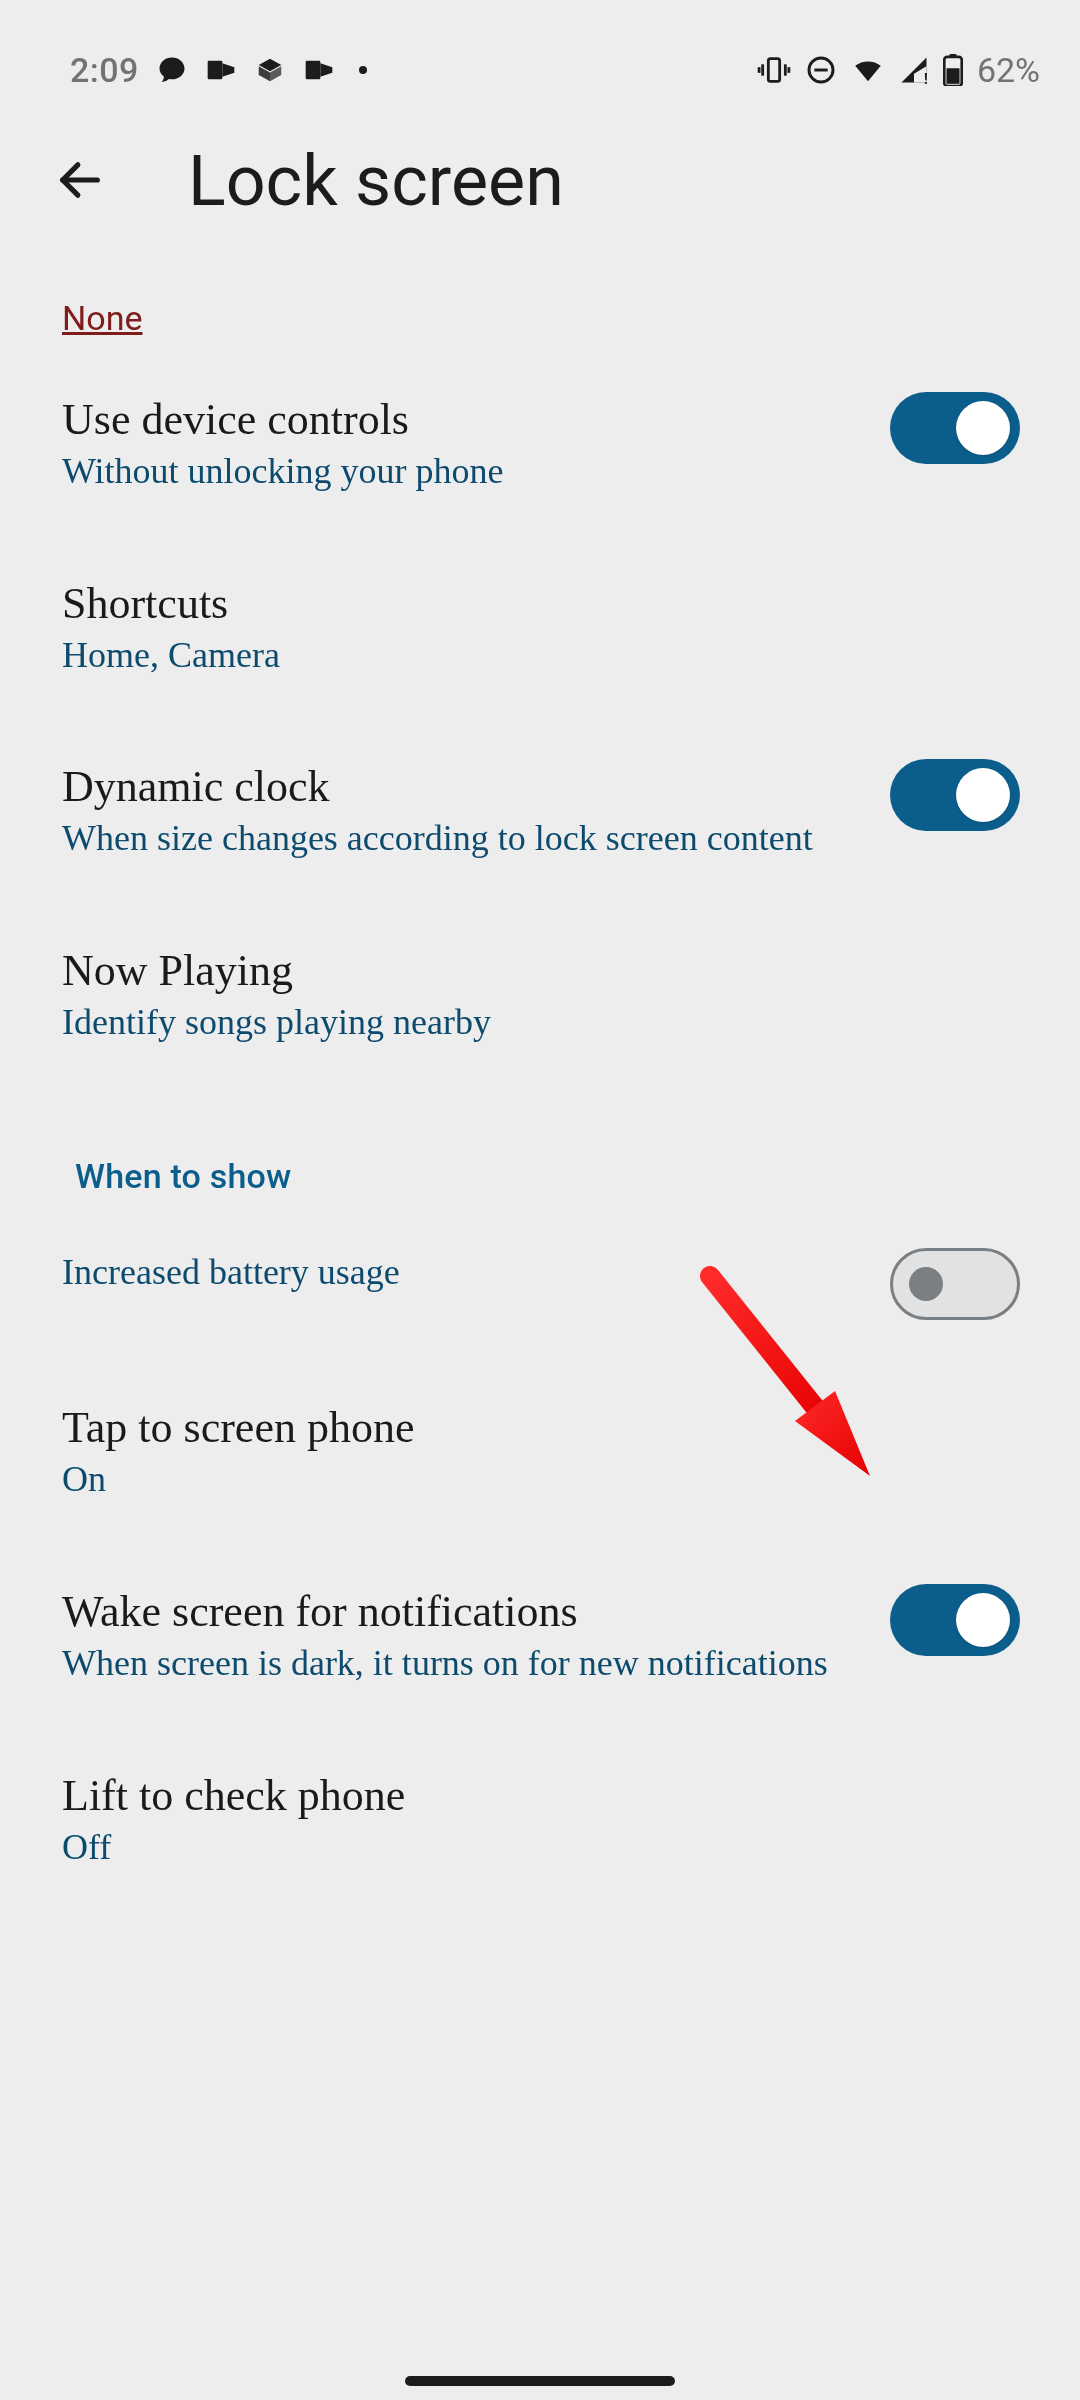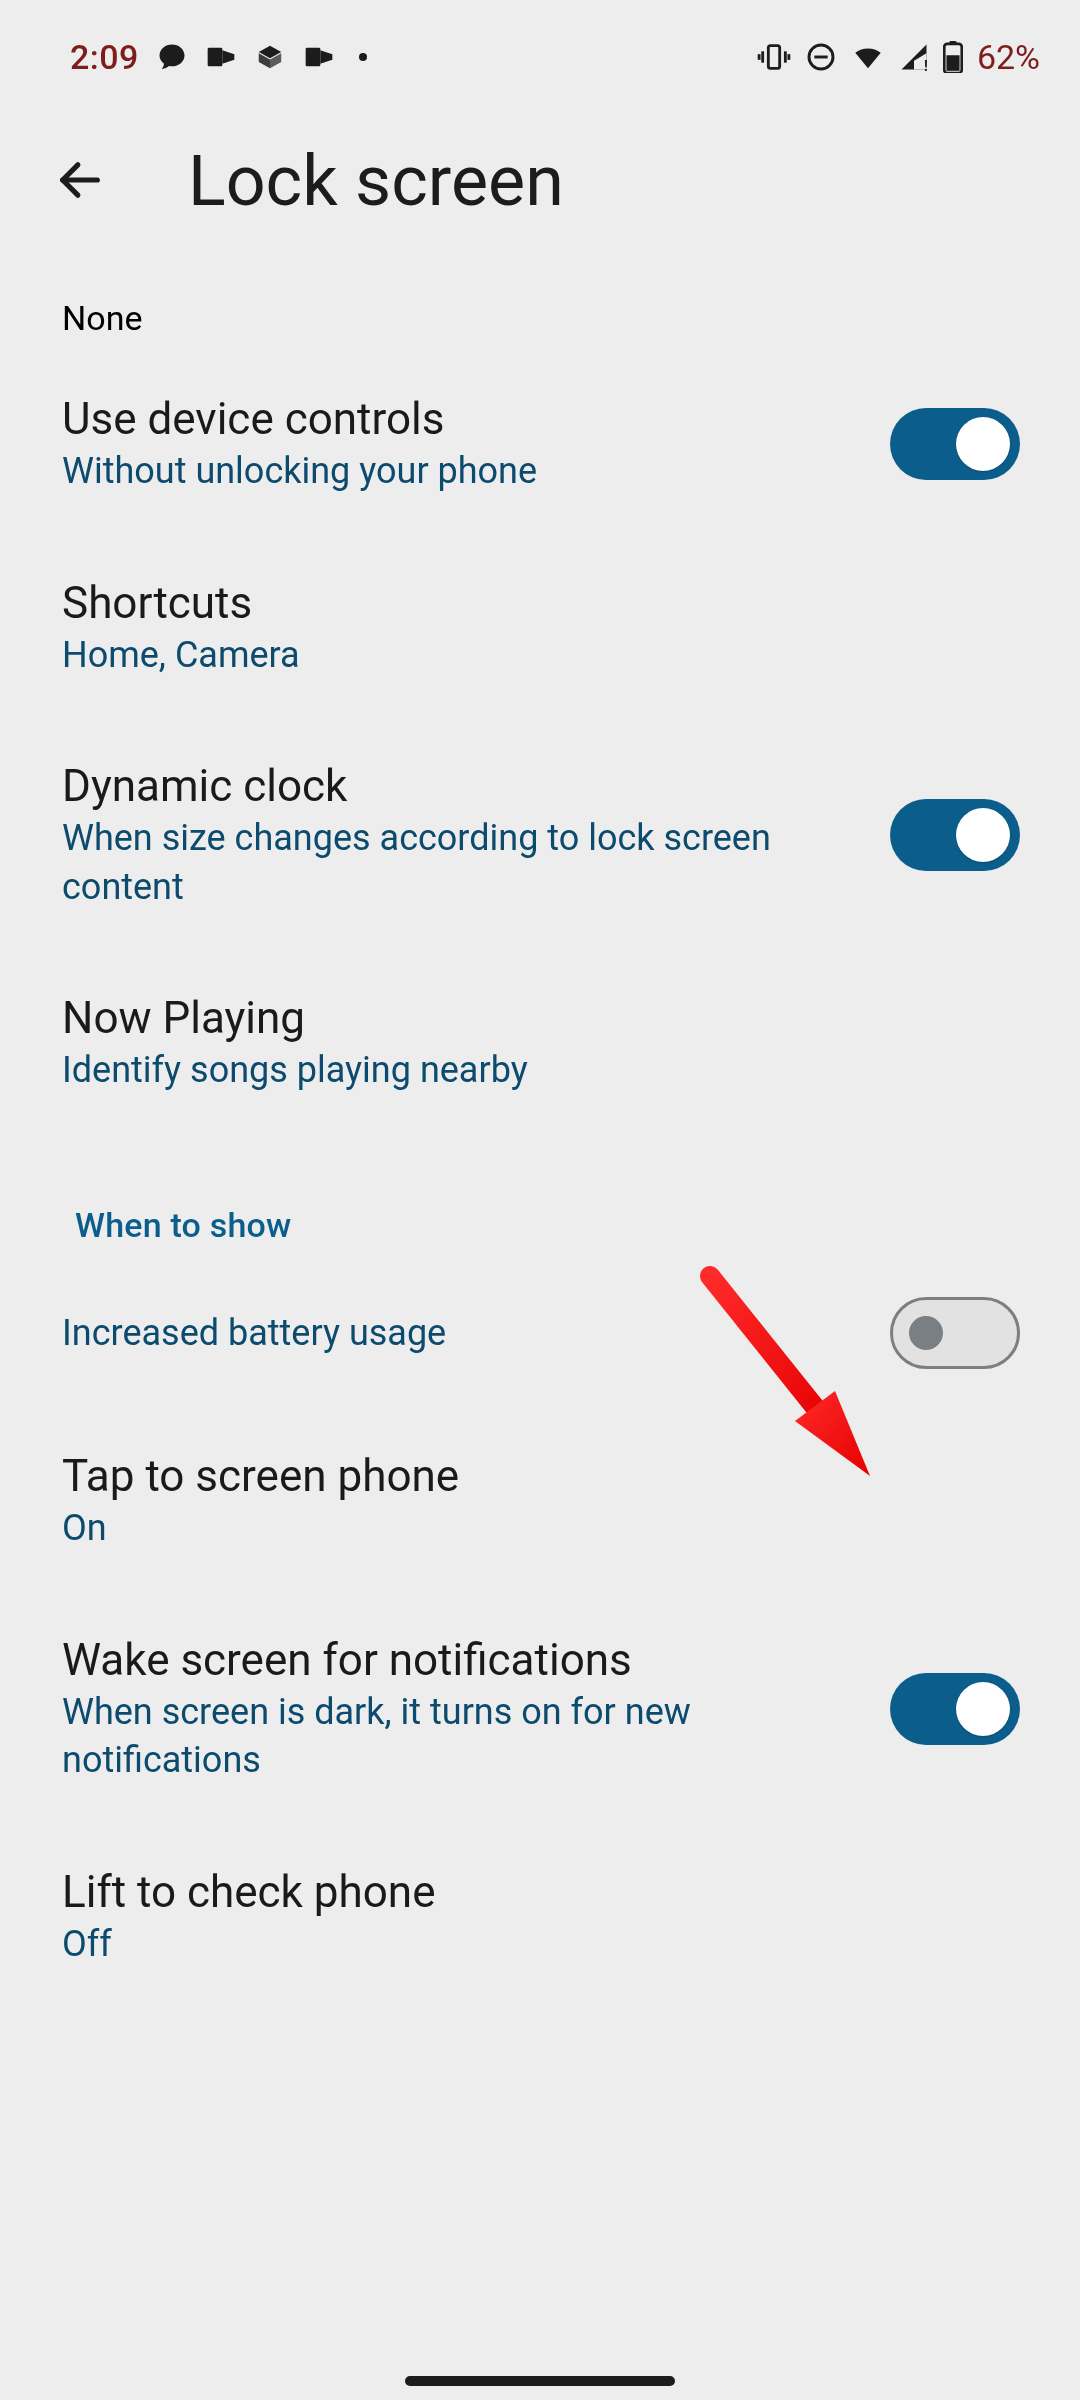--- a/index.html
+++ b/index.html
@@ -8,24 +8,24 @@
     height: 2400px;
     background: #ededed;
     font-family: Roboto, "Helvetica Neue", Arial, sans-serif;
     color: #1c1c1c;
     position: relative;
     overflow: hidden;
   }
   .statusbar {
     display: flex;
     justify-content: space-between;
-    align-items: center;
+    align-items: flex-end;
     padding: 24px 40px 10px 70px;
     font-size: 34px;
-    color: #7f1d1d;
+    color: #737373;
     height: 100px;
   }
   .statusbar-left { display: flex; align-items: center; gap: 18px; }
   .statusbar-right { display: flex; align-items: center; gap: 14px; }
   .time { font-weight: 500; letter-spacing: 0.5px; }
   .statusbar svg { display: block; }
   .appbar {
     display: flex;
     align-items: center;
     padding: 40px 30px 56px 50px;
@@ -37,31 +37,32 @@
   }
   .appbar-title {
     font-size: 70px;
     margin-left: 78px;
     font-weight: 400;
   }
   .content { padding: 0 0 0 0; }
   .item {
     padding: 40px 60px 40px 62px;
     display:flex;
-    align-items:center;
     justify-content:space-between;
     gap: 46px;
+    font-family: Liberation Serif, serif;
   }
   .item-text { flex: 1; min-width: 0; }
   .item-title { font-size: 44px; color:#1a1a1a; line-height:1.25; }
   .item-sub { font-size: 36px; color:#0c4a6e; margin-top: 0; line-height:1.35; }
   .orphan-sub {
     font-size: 34px;
-    color:#000000;
+    color:#7f1d1d;
     padding: 20px 60px 14px 62px;
+    text-decoration: underline;
   }
   .section-header {
     font-size: 34px;
     font-weight: 500;
     color:#0b5e8c;
     padding: 70px 60px 12px 62px;
     letter-spacing: 0.2px;
     margin-left: 13px;
   }
 

